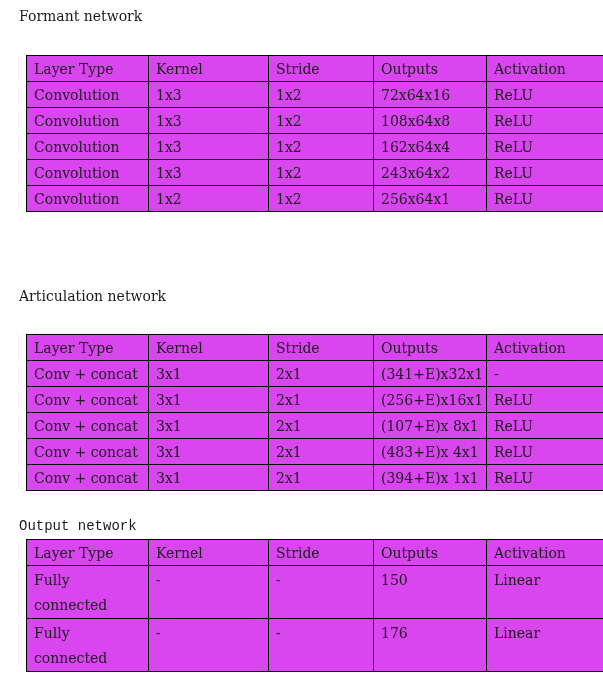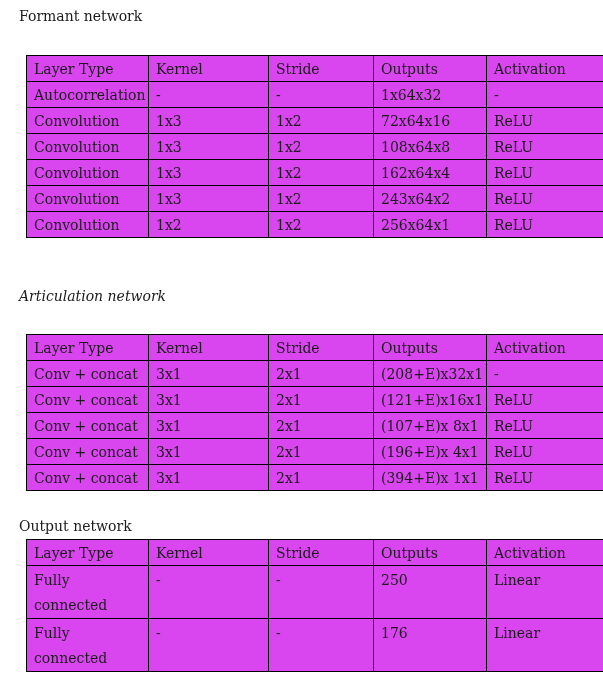--- a/index.html
+++ b/index.html
@@ -15,22 +15,22 @@
     font-size: 14px;
     color: #1b1b1b;
   }
   .section-title {
     position: absolute;
     left: 19px;
     line-height: 19px;
     white-space: nowrap;
   }
   #title-formant { top: 7px; text-align: right; }
-  #title-articulation { top: 287px; font-style: italic; }
-  #title-output { top: 517px; }
+  #title-articulation { top: 287px; }
+  #title-output { top: 517px; font-family: Liberation Mono, monospace; }
 
   table.net-table {
     position: absolute;
     left: 26px;
     width: 578px;
     border-collapse: collapse;
     table-layout: fixed;
     background: #d946ef;
   }
   #table-formant { top: 55px; }
@@ -87,27 +87,20 @@
     <tr>
       <th>Layer Type</th>
       <th>Kernel</th>
       <th>Stride</th>
       <th>Outputs</th>
       <th>Activation</th>
     </tr>
   </thead>
   <tbody>
     <tr>
-      <td>Autocorrelation</td>
-      <td>-</td>
-      <td>-</td>
-      <td>1x64x32</td>
-      <td>-</td>
-    </tr>
-    <tr>
       <td>Convolution</td>
       <td>1x3</td>
       <td>1x2</td>
       <td>72x64x16</td>
       <td>ReLU</td>
     </tr>
     <tr>
       <td>Convolution</td>
       <td>1x3</td>
       <td>1x2</td>
@@ -155,42 +148,42 @@
       <th>Stride</th>
       <th>Outputs</th>
       <th>Activation</th>
     </tr>
   </thead>
   <tbody>
     <tr>
       <td>Conv + concat</td>
       <td>3x1</td>
       <td>2x1</td>
-      <td>(208+E)x32x1</td>
-      <td>-</td>
-    </tr>
-    <tr>
-      <td>Conv + concat</td>
-      <td>3x1</td>
-      <td>2x1</td>
-      <td>(121+E)x16x1</td>
+      <td>(341+E)x32x1</td>
+      <td>-</td>
+    </tr>
+    <tr>
+      <td>Conv + concat</td>
+      <td>3x1</td>
+      <td>2x1</td>
+      <td>(256+E)x16x1</td>
       <td>ReLU</td>
     </tr>
     <tr>
       <td>Conv + concat</td>
       <td>3x1</td>
       <td>2x1</td>
       <td>(107+E)x 8x1</td>
       <td>ReLU</td>
     </tr>
     <tr>
       <td>Conv + concat</td>
       <td>3x1</td>
       <td>2x1</td>
-      <td>(196+E)x 4x1</td>
+      <td>(483+E)x 4x1</td>
       <td>ReLU</td>
     </tr>
     <tr>
       <td>Conv + concat</td>
       <td>3x1</td>
       <td>2x1</td>
       <td>(394+E)x 1x1</td>
       <td>ReLU</td>
     </tr>
   </tbody>
@@ -213,21 +206,21 @@
       <th>Stride</th>
       <th>Outputs</th>
       <th>Activation</th>
     </tr>
   </thead>
   <tbody>
     <tr>
       <td class="wrap-cell"><span>Fully connected</span></td>
       <td>-</td>
       <td>-</td>
-      <td>250</td>
+      <td>150</td>
       <td>Linear</td>
     </tr>
     <tr>
       <td class="wrap-cell"><span>Fully connected</span></td>
       <td>-</td>
       <td>-</td>
       <td>176</td>
       <td>Linear</td>
     </tr>
   </tbody>

